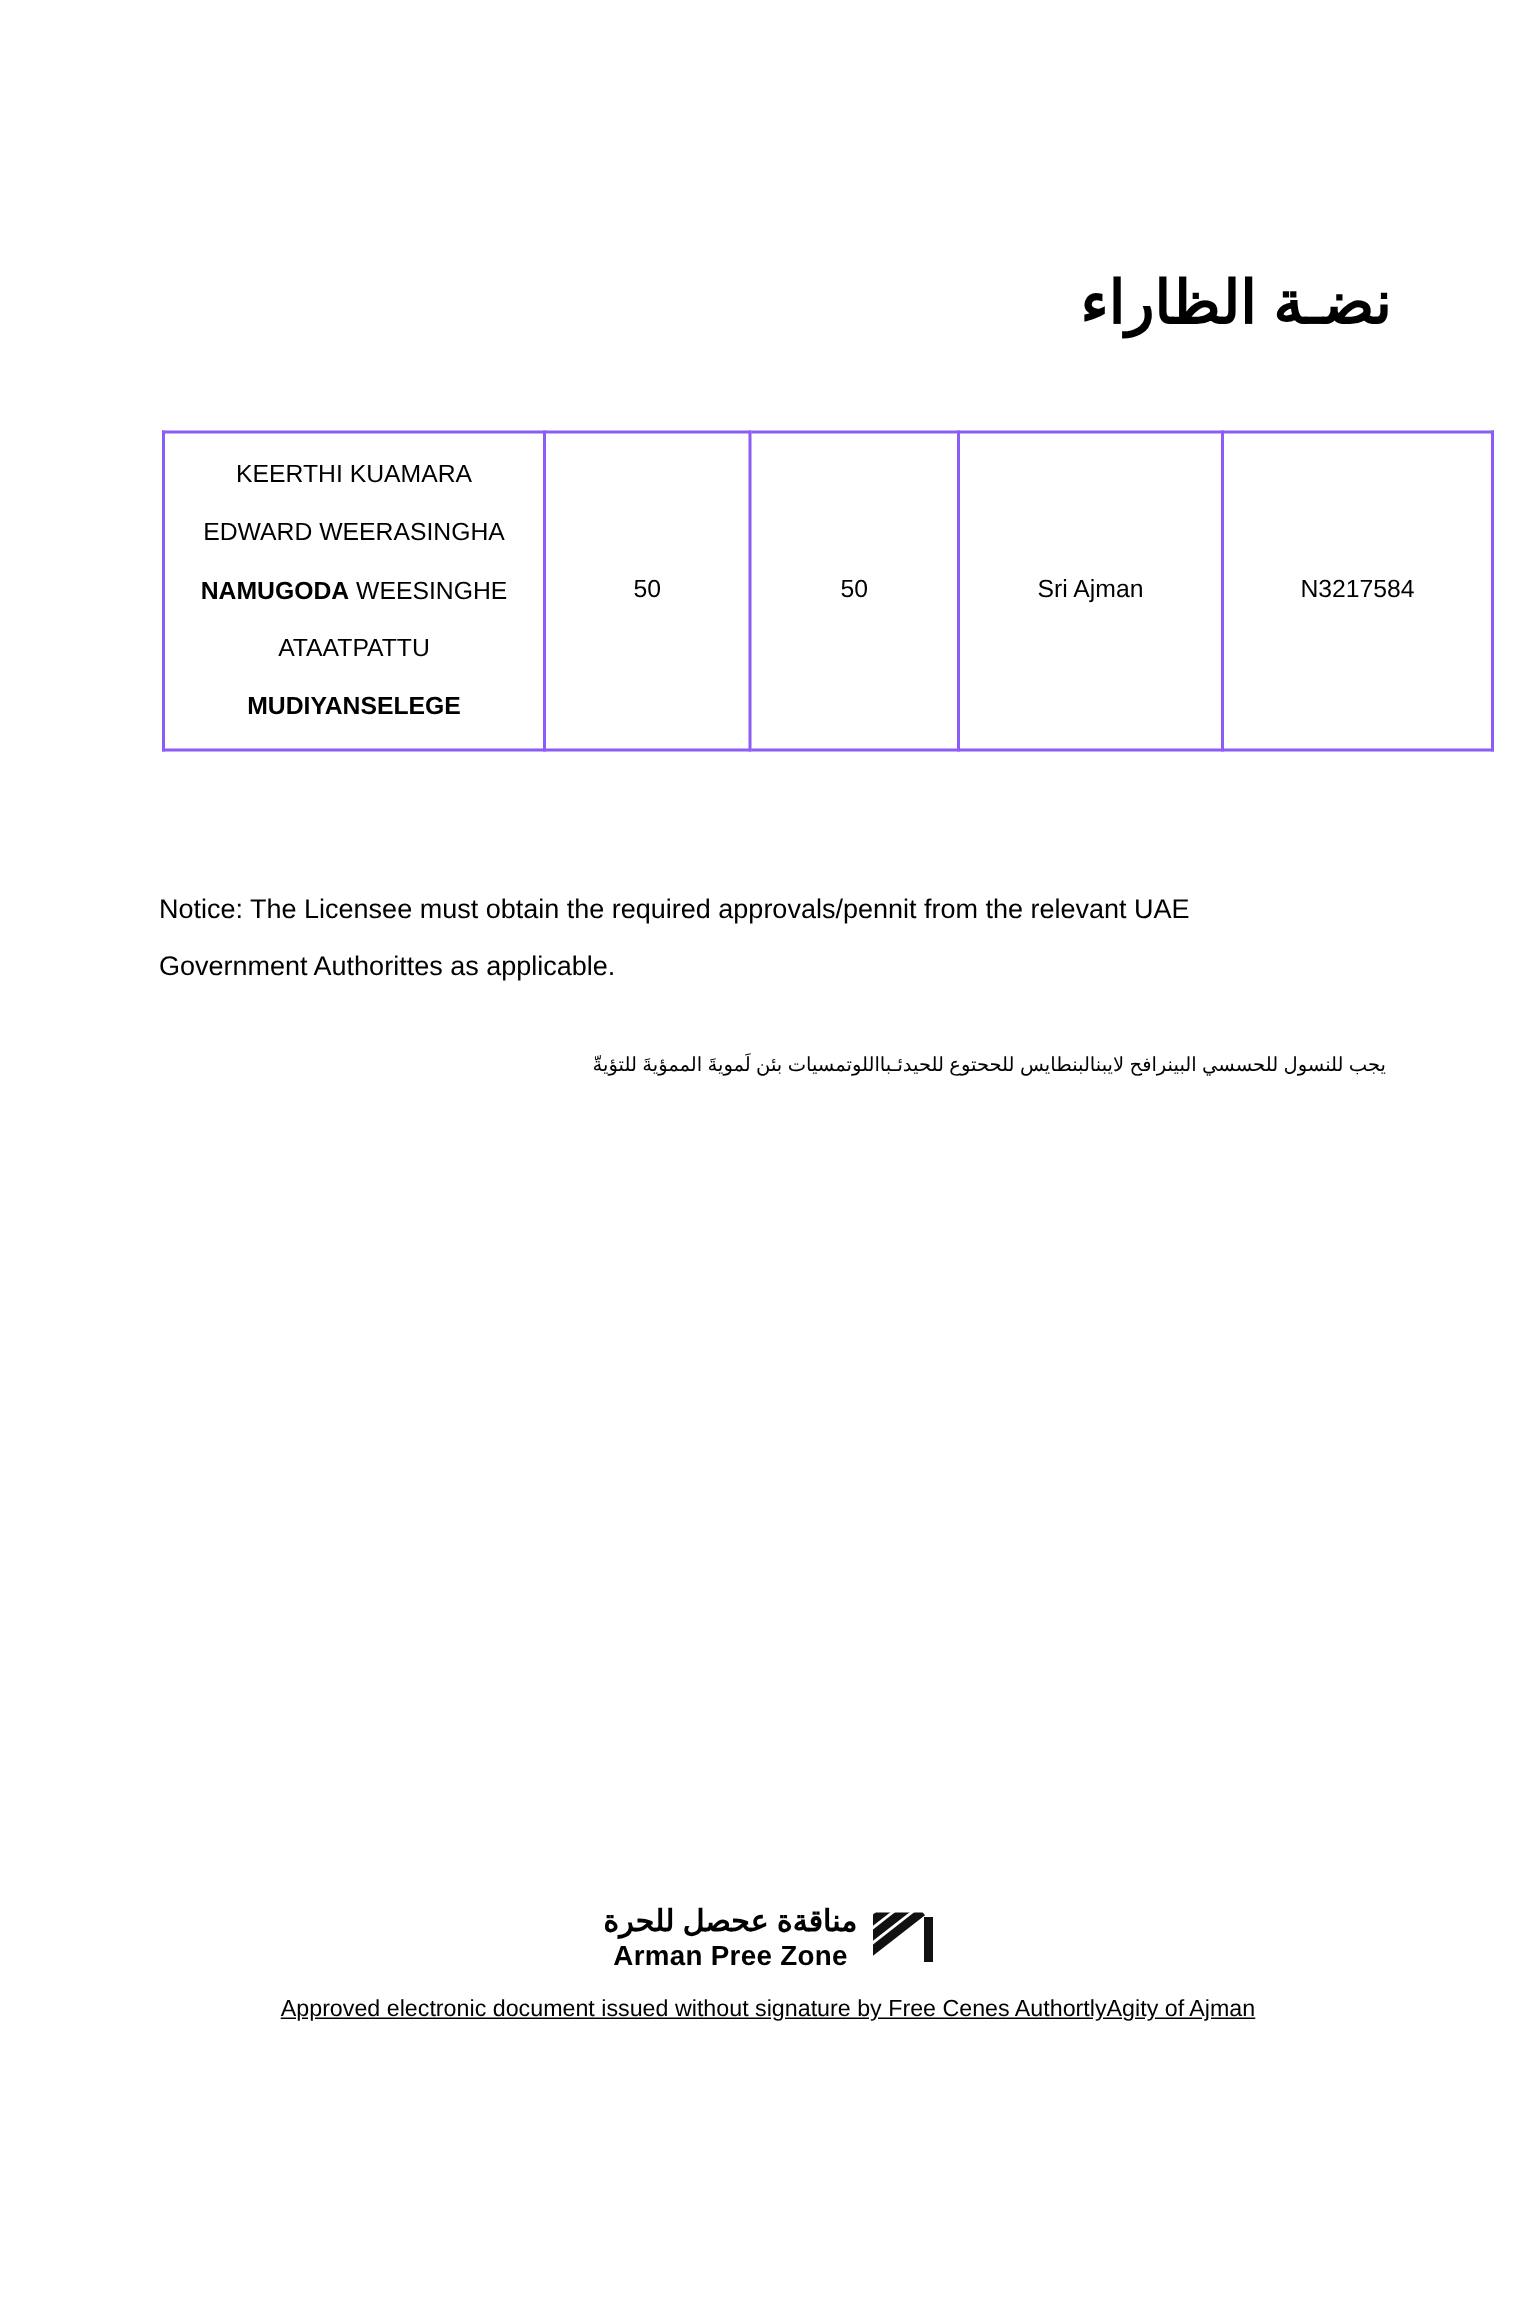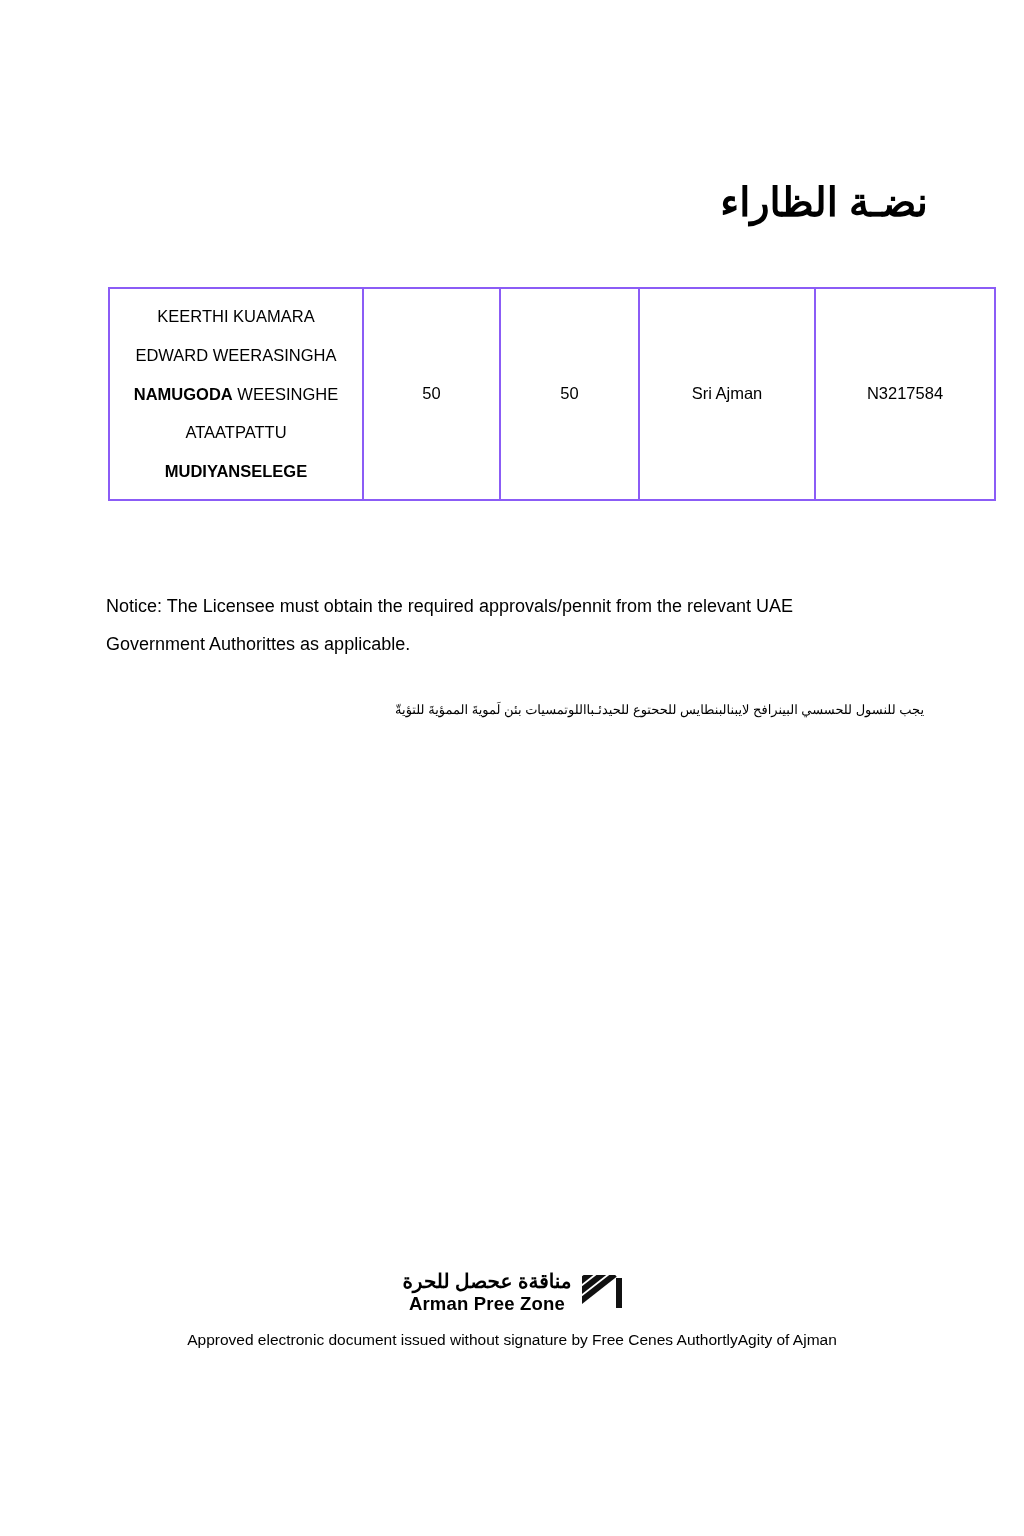--- a/index.html
+++ b/index.html
@@ -151,20 +151,21 @@
     margin-top: 26px;
     font-size: 15.5px;
     direction: rtl;
     line-height: 1.5;
     white-space: nowrap;
   }
   .footer-en {
     margin-top: 14px;
     font-size: 15.5px;
     line-height: 1.5;
+    text-decoration: underline;
   }
 </style>
 </head>
 <body>
 
 <div class="page">
 
   <div class="ar-heading">نضـة الظاراء</div>
 
   <div class="table-wrap">

